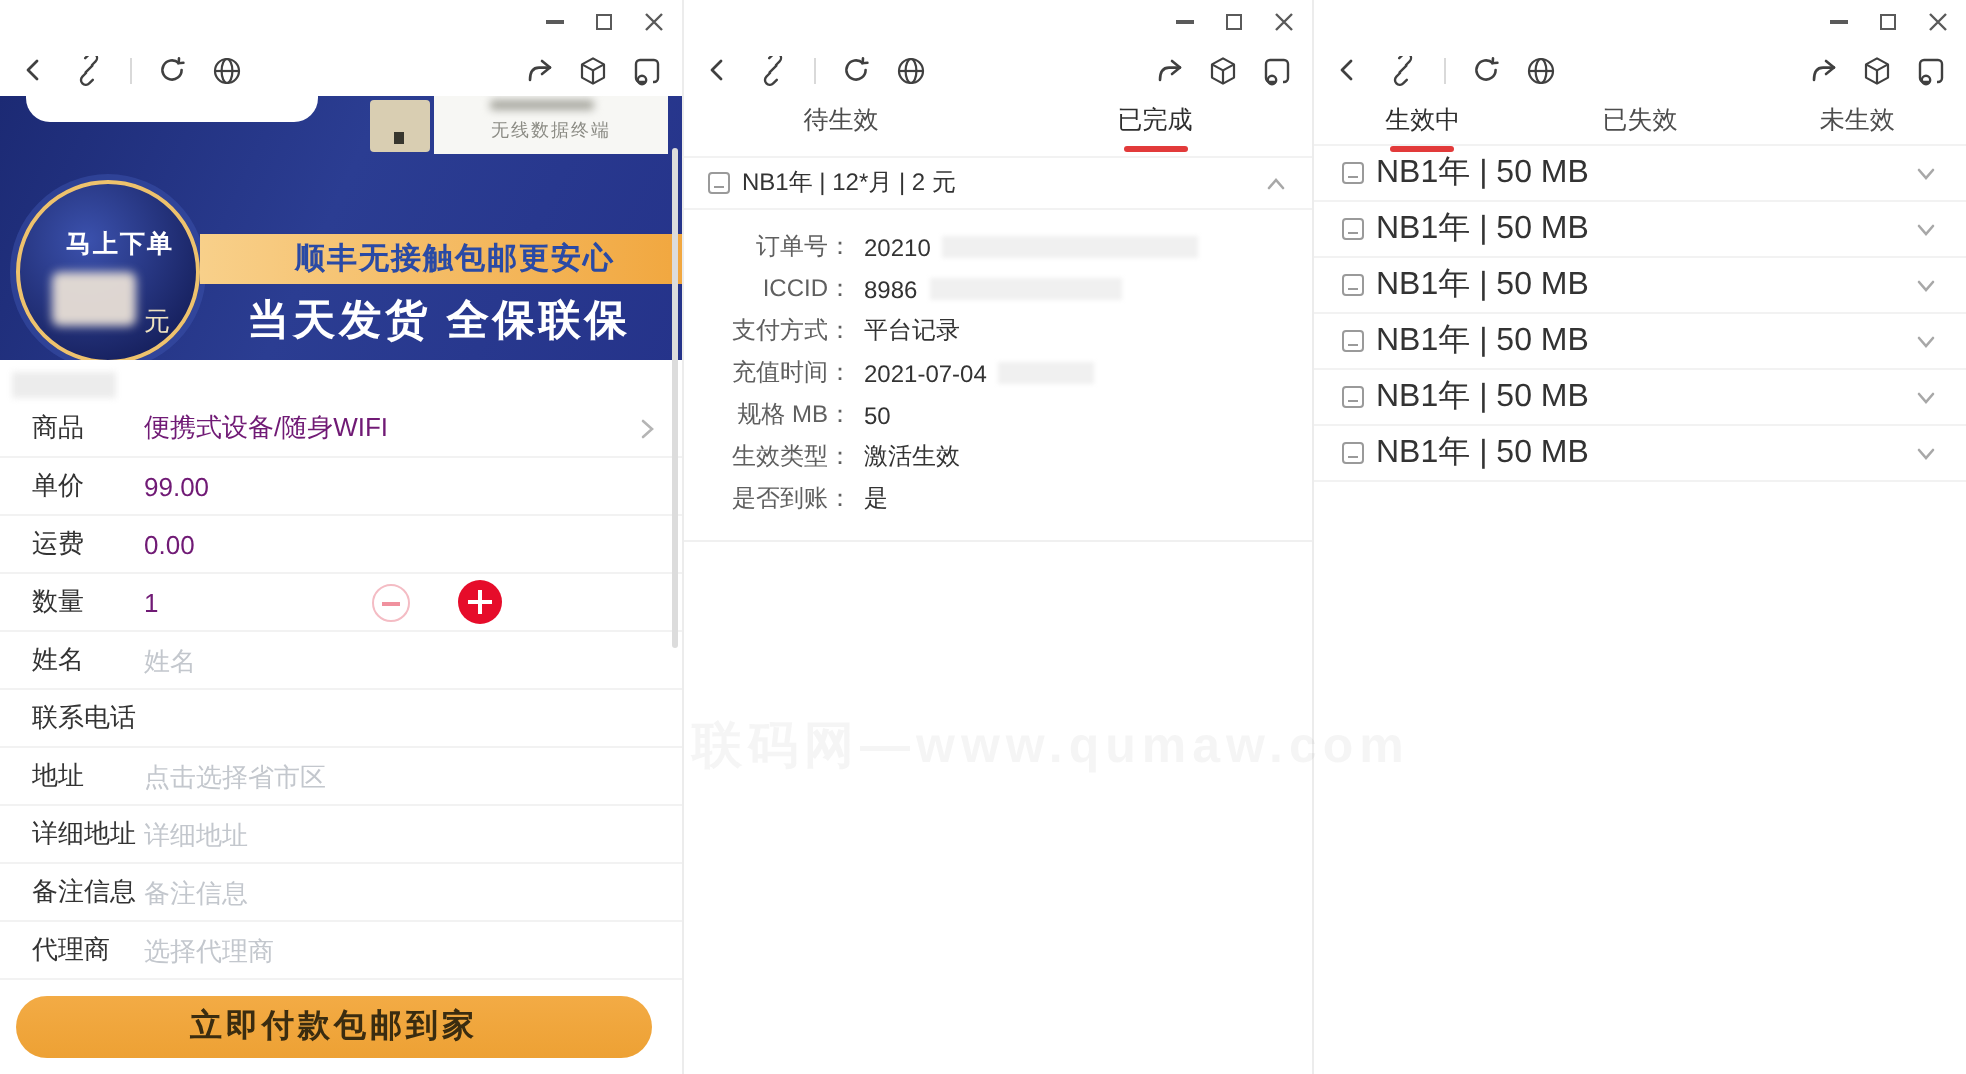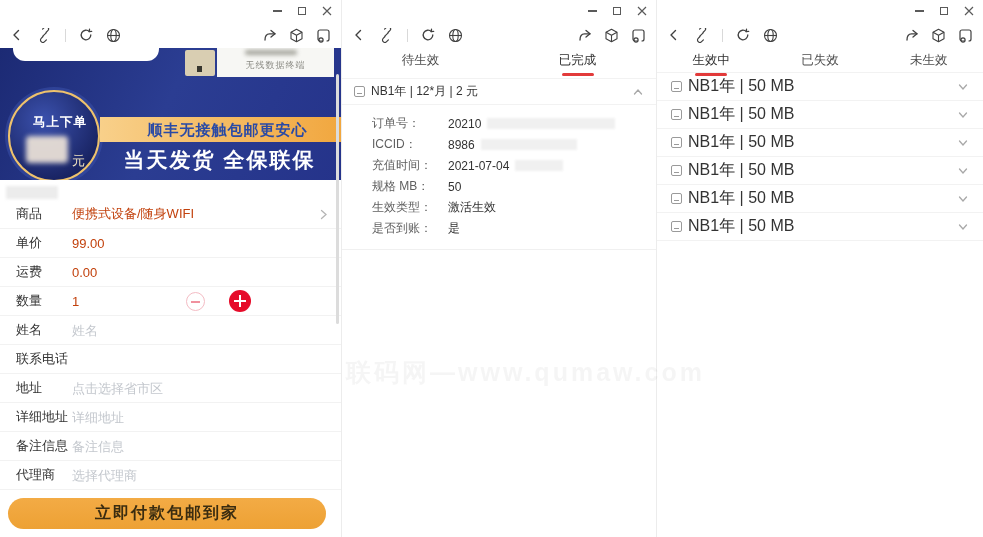--- a/index.html
+++ b/index.html
@@ -42,21 +42,21 @@
   .ribbon { position:absolute; left:100px; right:0; top:69px; height:25px; line-height:25px;
     background:linear-gradient(90deg,#f8d08a,#f1a73f); text-align:center; padding-left:14px;
     color:#2a4aa5; font-size:15px; font-weight:bold; letter-spacing:1px; }
   .headline { position:absolute; left:100px; right:2px; top:98px; text-align:center; color:#fff;
     font-size:21px; font-weight:800; letter-spacing:2px; white-space:nowrap; }
   .store-censor { position:absolute; left:6px; top:138px; width:52px; height:13px; background:#ececec; filter:blur(1.5px); }
 
   .form { position:absolute; left:0; right:0; top:152px; }
   .frow { position:relative; height:29px; display:flex; align-items:center; padding:0 16px; border-bottom:1px solid #f2f2f2; }
   .flabel { width:56px; flex:none; font-size:13px; color:#333; }
-  .fvalue { font-size:13px; color:#c2410c;text-align:right; }
+  .fvalue { font-size:13px; color:#701a75;text-align:right; }
   .finput { border:none; outline:none; background:transparent; font-size:13px; color:#333; flex:1; font-family:inherit; }
   .finput::placeholder { color:#c3c7cd; }
   .chev-r { position:absolute; right:12px; top:9px; }
   .stepper-minus { position:absolute; left:186px; top:5px; width:19px; height:19px; border-radius:50%;
     border:1px solid #f4bcc4; background:#fff; cursor:pointer; }
   .stepper-minus::before { content:""; position:absolute; left:4px; top:8px; width:9px; height:1.5px; background:#f0919e; }
   .stepper-plus { position:absolute; left:229px; top:3px; width:22px; height:22px; border-radius:50%;
     background:#e60c2a; border:none; cursor:pointer; }
   .stepper-plus::before { content:""; position:absolute; left:5px; top:10px; width:12px; height:2px; background:#fff; }
   .stepper-plus::after  { content:""; position:absolute; left:10px; top:5px; width:2px; height:12px; background:#fff; }
@@ -74,21 +74,21 @@
   
   .card-icon { position:relative; flex:none; width:11px; height:11px; border:1px solid #9a9a9a; border-radius:2px; margin-right:6px; }
   .card-icon::after { content:""; position:absolute; left:2px; bottom:2px; width:5px; height:1px; background:#9a9a9a; }
 
   
   .order-card { margin-top:6px; }
   .order-head { height:27px; display:flex; align-items:center; padding:0 12px; border-top:1px solid #f2f2f2; border-bottom:1px solid #f2f2f2; cursor:pointer; }
   .order-head > span { font-size:12px; color:#333; }
   .order-head svg { margin-left:auto; }
   .order-details { padding:8px 0 10px; border-bottom:1px solid #f0f0f0; }
-  .drow { height:21px; display:flex; align-items:center; padding-left:30px; }
+  .drow { height:21px; display:flex; align-items:center; padding-left:14px;text-align:right; }
   .dlabel { width:70px; flex:none; font-size:12px; color:#5f5f5f; }
   .dvalue { font-size:12px; color:#333; margin-left:6px; }
   .dcensor { height:11px; margin-left:6px; background:#f0f0f0; filter:blur(1px); }
   .cw-order { width:128px; } .cw-iccid { width:96px; } .cw-time { width:48px; }
 
   
   .list { border-top:1px solid #f2f2f2; }
   .list-item { height:28px; display:flex; align-items:center; padding:0 14px; border-bottom:1px solid #f2f2f2; cursor:pointer; }
   .list-item > span { font-size:16px; color:#333; }
   .list-item svg { margin-left:auto; }
@@ -327,20 +327,24 @@
             <span class="dlabel">订单号：</span>
             <span class="dvalue">20210</span>
             <i class="dcensor cw-order"></i>
           </div>
           <div class="drow">
             <span class="dlabel">ICCID：</span>
             <span class="dvalue">8986</span>
             <i class="dcensor cw-iccid"></i>
           </div>
           <div class="drow">
+            <span class="dlabel">支付方式：</span>
+            <span class="dvalue">平台记录</span>
+          </div>
+          <div class="drow">
             <span class="dlabel">充值时间：</span>
             <span class="dvalue">2021-07-04</span>
             <i class="dcensor cw-time"></i>
           </div>
           <div class="drow">
             <span class="dlabel">规格 MB：</span>
             <span class="dvalue">50</span>
           </div>
           <div class="drow">
             <span class="dlabel">生效类型：</span>

